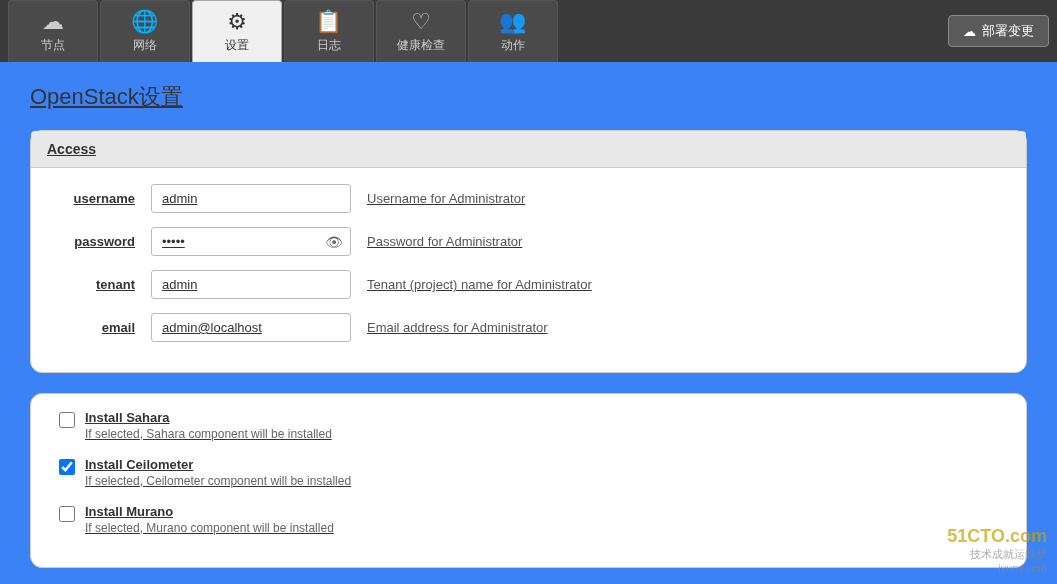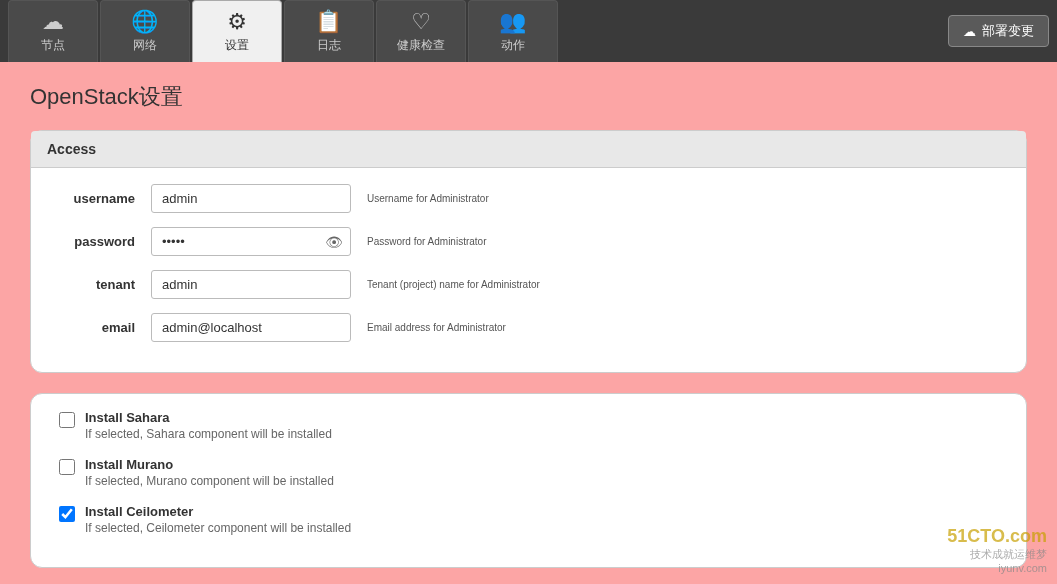--- a/index.html
+++ b/index.html
@@ -60,24 +60,25 @@
       border: 1px solid #888;
       border-radius: 4px;
       padding: 6px 14px;
       cursor: pointer;
       font-size: 13px;
       align-self: center;
     }
 
     
     .main-content {
-      background: #fca5a5;
+      background: #3b82f6;
       padding: 20px 30px;
       height: calc(584px - 62px);
       overflow-y: auto;
+      text-decoration: underline;
     }
 
     .page-title {
       font-size: 22px;
       font-weight: normal;
       color: #333;
       margin-bottom: 18px;
     }
 
     
@@ -135,21 +136,21 @@
       background: none;
       border: none;
       cursor: pointer;
       color: #666;
       font-size: 14px;
       padding: 2px;
     }
     .form-hint {
       margin-left: 16px;
       color: #555;
-      font-size: 10px;
+      font-size: 13px;
     }
 
     
     .component-item {
       display: flex;
       align-items: flex-start;
       margin-bottom: 16px;
       padding: 0 8px;
     }
     .component-checkbox {
@@ -273,32 +274,32 @@
 
       <div class="component-item">
         <input type="checkbox" class="component-checkbox" style="">
         <div class="component-text">
           <div class="component-title">Install Sahara</div>
           <div class="component-desc">If selected, Sahara component will be installed</div>
         </div>
       </div>
 
       <div class="component-item">
+        <input type="checkbox" class="component-checkbox" checked="" style="">
+        <div class="component-text">
+          <div class="component-title">Install Ceilometer</div>
+          <div class="component-desc">If selected, Ceilometer component will be installed</div>
+        </div>
+      </div>
+
+      <div class="component-item">
         <input type="checkbox" class="component-checkbox" style="">
         <div class="component-text">
           <div class="component-title">Install Murano</div>
           <div class="component-desc">If selected, Murano component will be installed</div>
-        </div>
-      </div>
-
-      <div class="component-item">
-        <input type="checkbox" class="component-checkbox" checked="" style="">
-        <div class="component-text">
-          <div class="component-title">Install Ceilometer</div>
-          <div class="component-desc">If selected, Ceilometer component will be installed</div>
         </div>
       </div>
 
     </div>
   </div>
 </div>
 
 <div class="watermark">
   <div class="watermark-text">51CTO.com</div>
   <div class="watermark-sub">技术成就运维梦</div>

